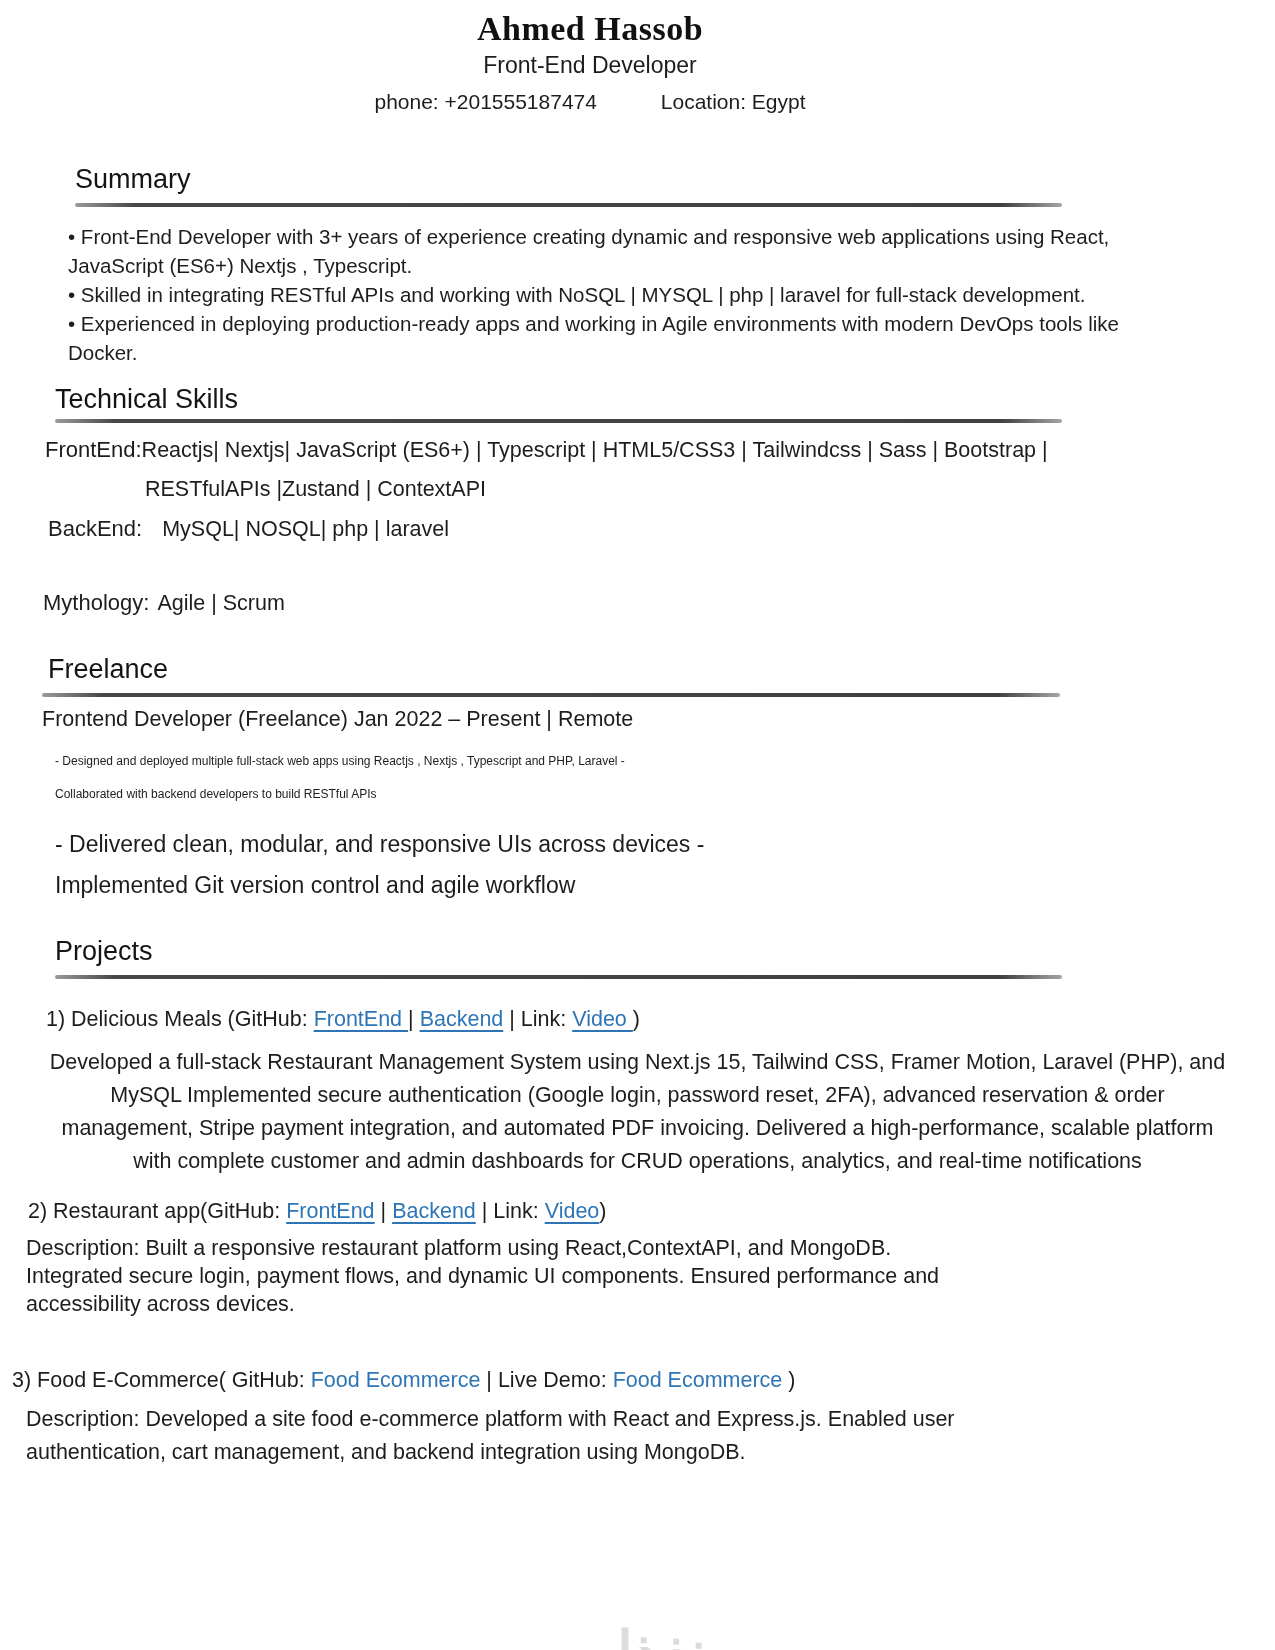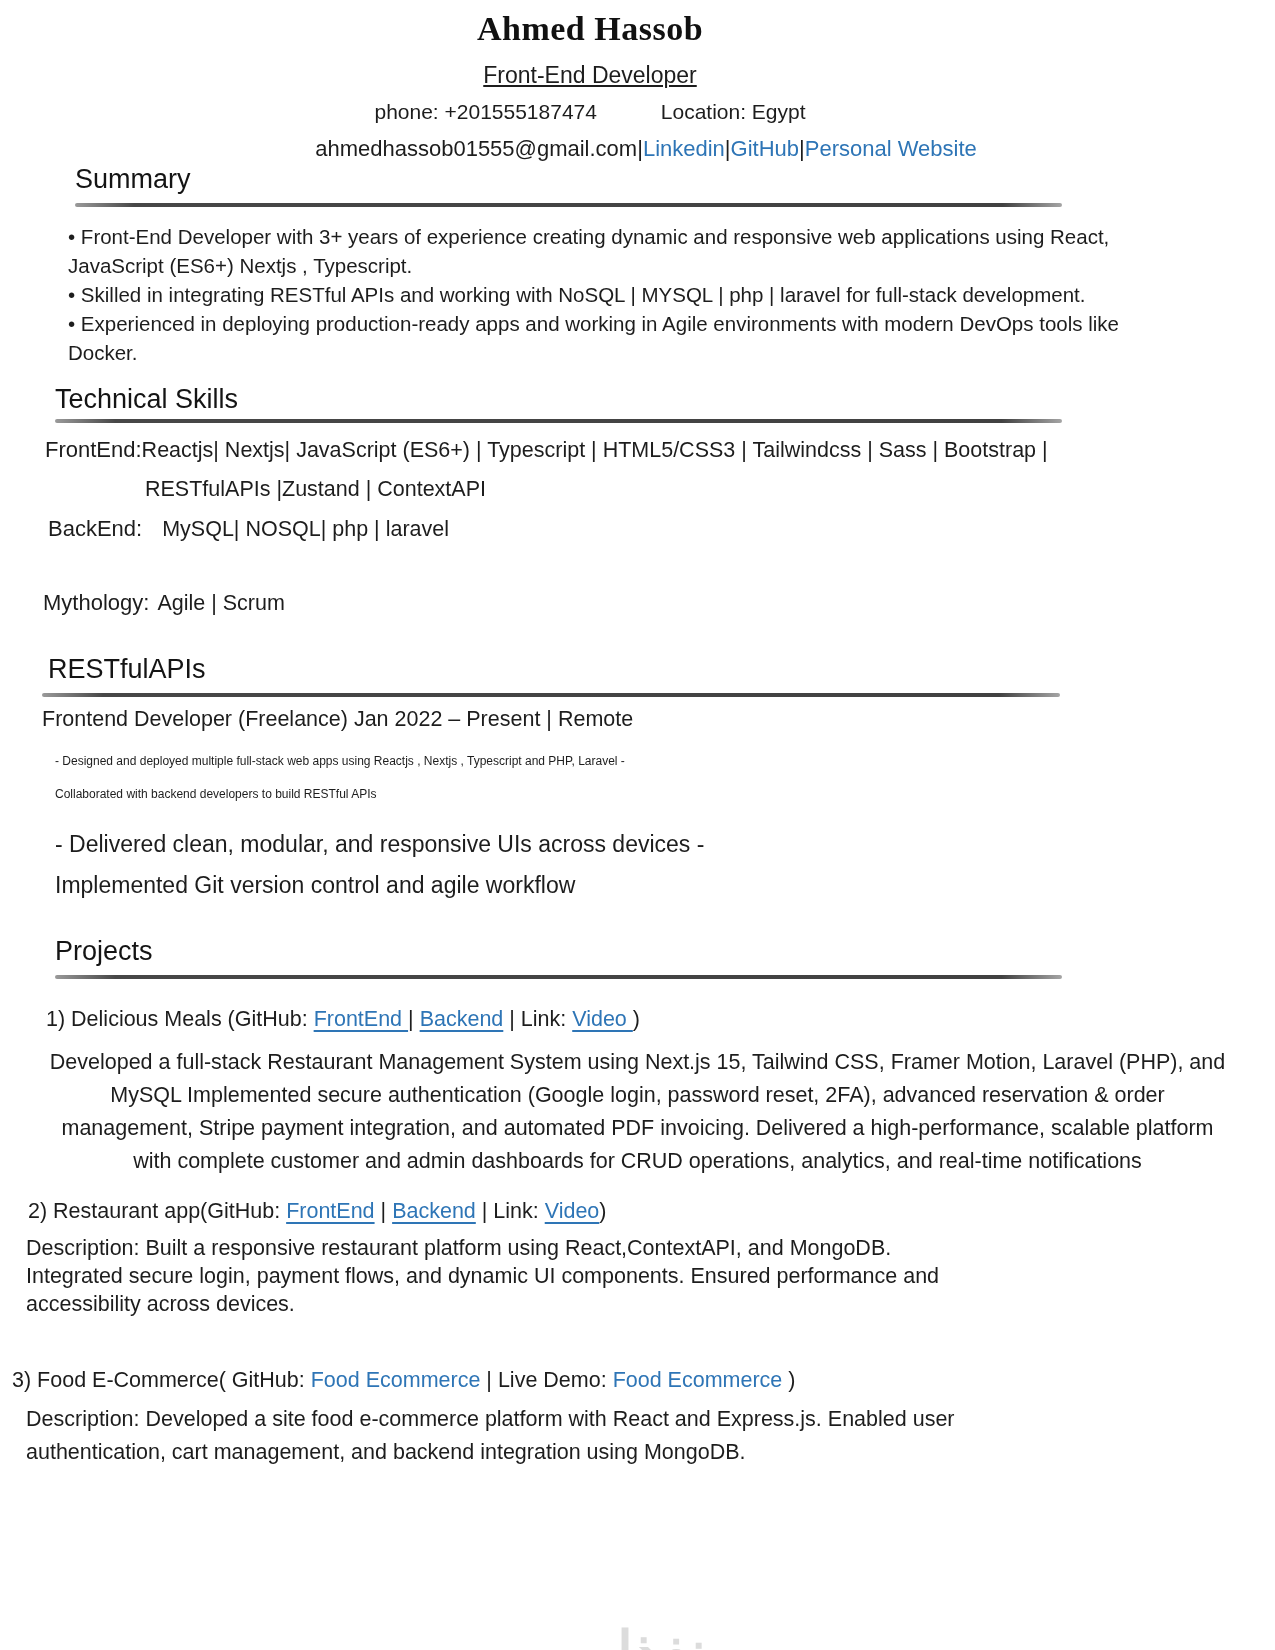--- a/index.html
+++ b/index.html
@@ -3,21 +3,21 @@
 <meta charset="utf-8">
 <style>
   html,body{margin:0;padding:0;background:#ffffff;}
   .page{
     position:relative;width:1275px;height:1650px;background:#ffffff;
     font-family:"Liberation Sans",sans-serif;color:#1d1d1d;overflow:hidden;
   }
   
   .header{position:absolute;top:10px;left:0;width:1180px;text-align:center;}
   .name{font-family:"Liberation Serif",serif;font-weight:bold;font-size:34px;letter-spacing:.5px;color:#111;}
-  .job-title{margin-top:14px;font-size:23px;text-decoration:underline;}
+  .job-title{margin-top:4px;font-size:23px;}
   .contact-line{margin-top:11px;font-size:21px;}
   .contact-line .loc{display:inline-block;margin-left:58px;}
   .email-line{margin-top:12px;font-size:22px;transform:translateX(56px);}
   .lnk{color:#2e75b6;text-decoration:none;cursor:pointer;}
   .sep{color:#1d1d1d;}
   
   .sec-head{position:absolute;font-size:27px;color:#141414;white-space:nowrap;}
   .rule{position:absolute;height:4px;border-radius:2px;
     background:linear-gradient(90deg,#9a9a9a,#474747 6%,#414141 94%,#a5a5a5);}
   
@@ -49,23 +49,20 @@
 
 <div class="page">
 
   <div class="header">
     <div class="name">Ahmed Hassob</div>
     <div class="job-title">Front-End Developer</div>
     <div class="contact-line">
       <span>phone: +201555187474</span>
       <span class="loc">Location: Egypt</span>
     </div>
-    <div class="email-line">
-      <span>ahmedhassob01555@gmail.com</span><span class="sep">|</span><a class="lnk">Linkedin</a><span class="sep">|</span><a class="lnk">GitHub</a><span class="sep">|</span><a class="lnk">Personal Website</a>
-    </div>
   </div>
 
   <div class="sec-head" style="top:164px;left:75px;">Summary</div>
   <div class="rule" style="top:203px;left:75px;width:987px;"></div>
   <div class="summary-bullets">
     <p>• Front-End Developer with 3+ years of experience creating dynamic and responsive web applications using React, JavaScript (ES6+) Nextjs , Typescript.</p>
     <p>• Skilled in integrating RESTful APIs and working with NoSQL | MYSQL | php | laravel  for full-stack development.</p>
     <p>• Experienced in deploying production-ready apps and working in Agile environments with modern DevOps tools like Docker.</p>
   </div>
 
@@ -77,21 +74,21 @@
   <div class="skill-row" style="top:477px;left:145px;">
     <span>RESTfulAPIs |Zustand | ContextAPI</span>
   </div>
   <div class="skill-row" style="top:516px;left:48px;">
     <span class="skill-label">BackEnd:</span><span style="margin-left:20px;">MySQL| NOSQL| php | laravel</span>
   </div>
   <div class="skill-row" style="top:590px;left:43px;">
     <span class="skill-label">Mythology:</span><span style="margin-left:8px;">Agile | Scrum</span>
   </div>
 
-  <div class="sec-head" style="top:654px;left:48px;">RESTfulAPIs</div>
+  <div class="sec-head" style="top:654px;left:48px;">Freelance</div>
   <div class="rule" style="top:693px;left:42px;width:1018px;"></div>
   <div class="role-line">Frontend Developer (Freelance) Jan 2022 – Present | Remote</div>
   <div class="exp-b1">
     <div>- Designed and deployed multiple full-stack web apps using Reactjs , Nextjs , Typescript and PHP, Laravel -</div>
     <div>Collaborated with backend developers to build RESTful APIs</div>
   </div>
   <div class="exp-b2">
     <div>- Delivered clean, modular, and responsive UIs across devices -</div>
     <div>Implemented Git version control and agile workflow</div>
   </div>

